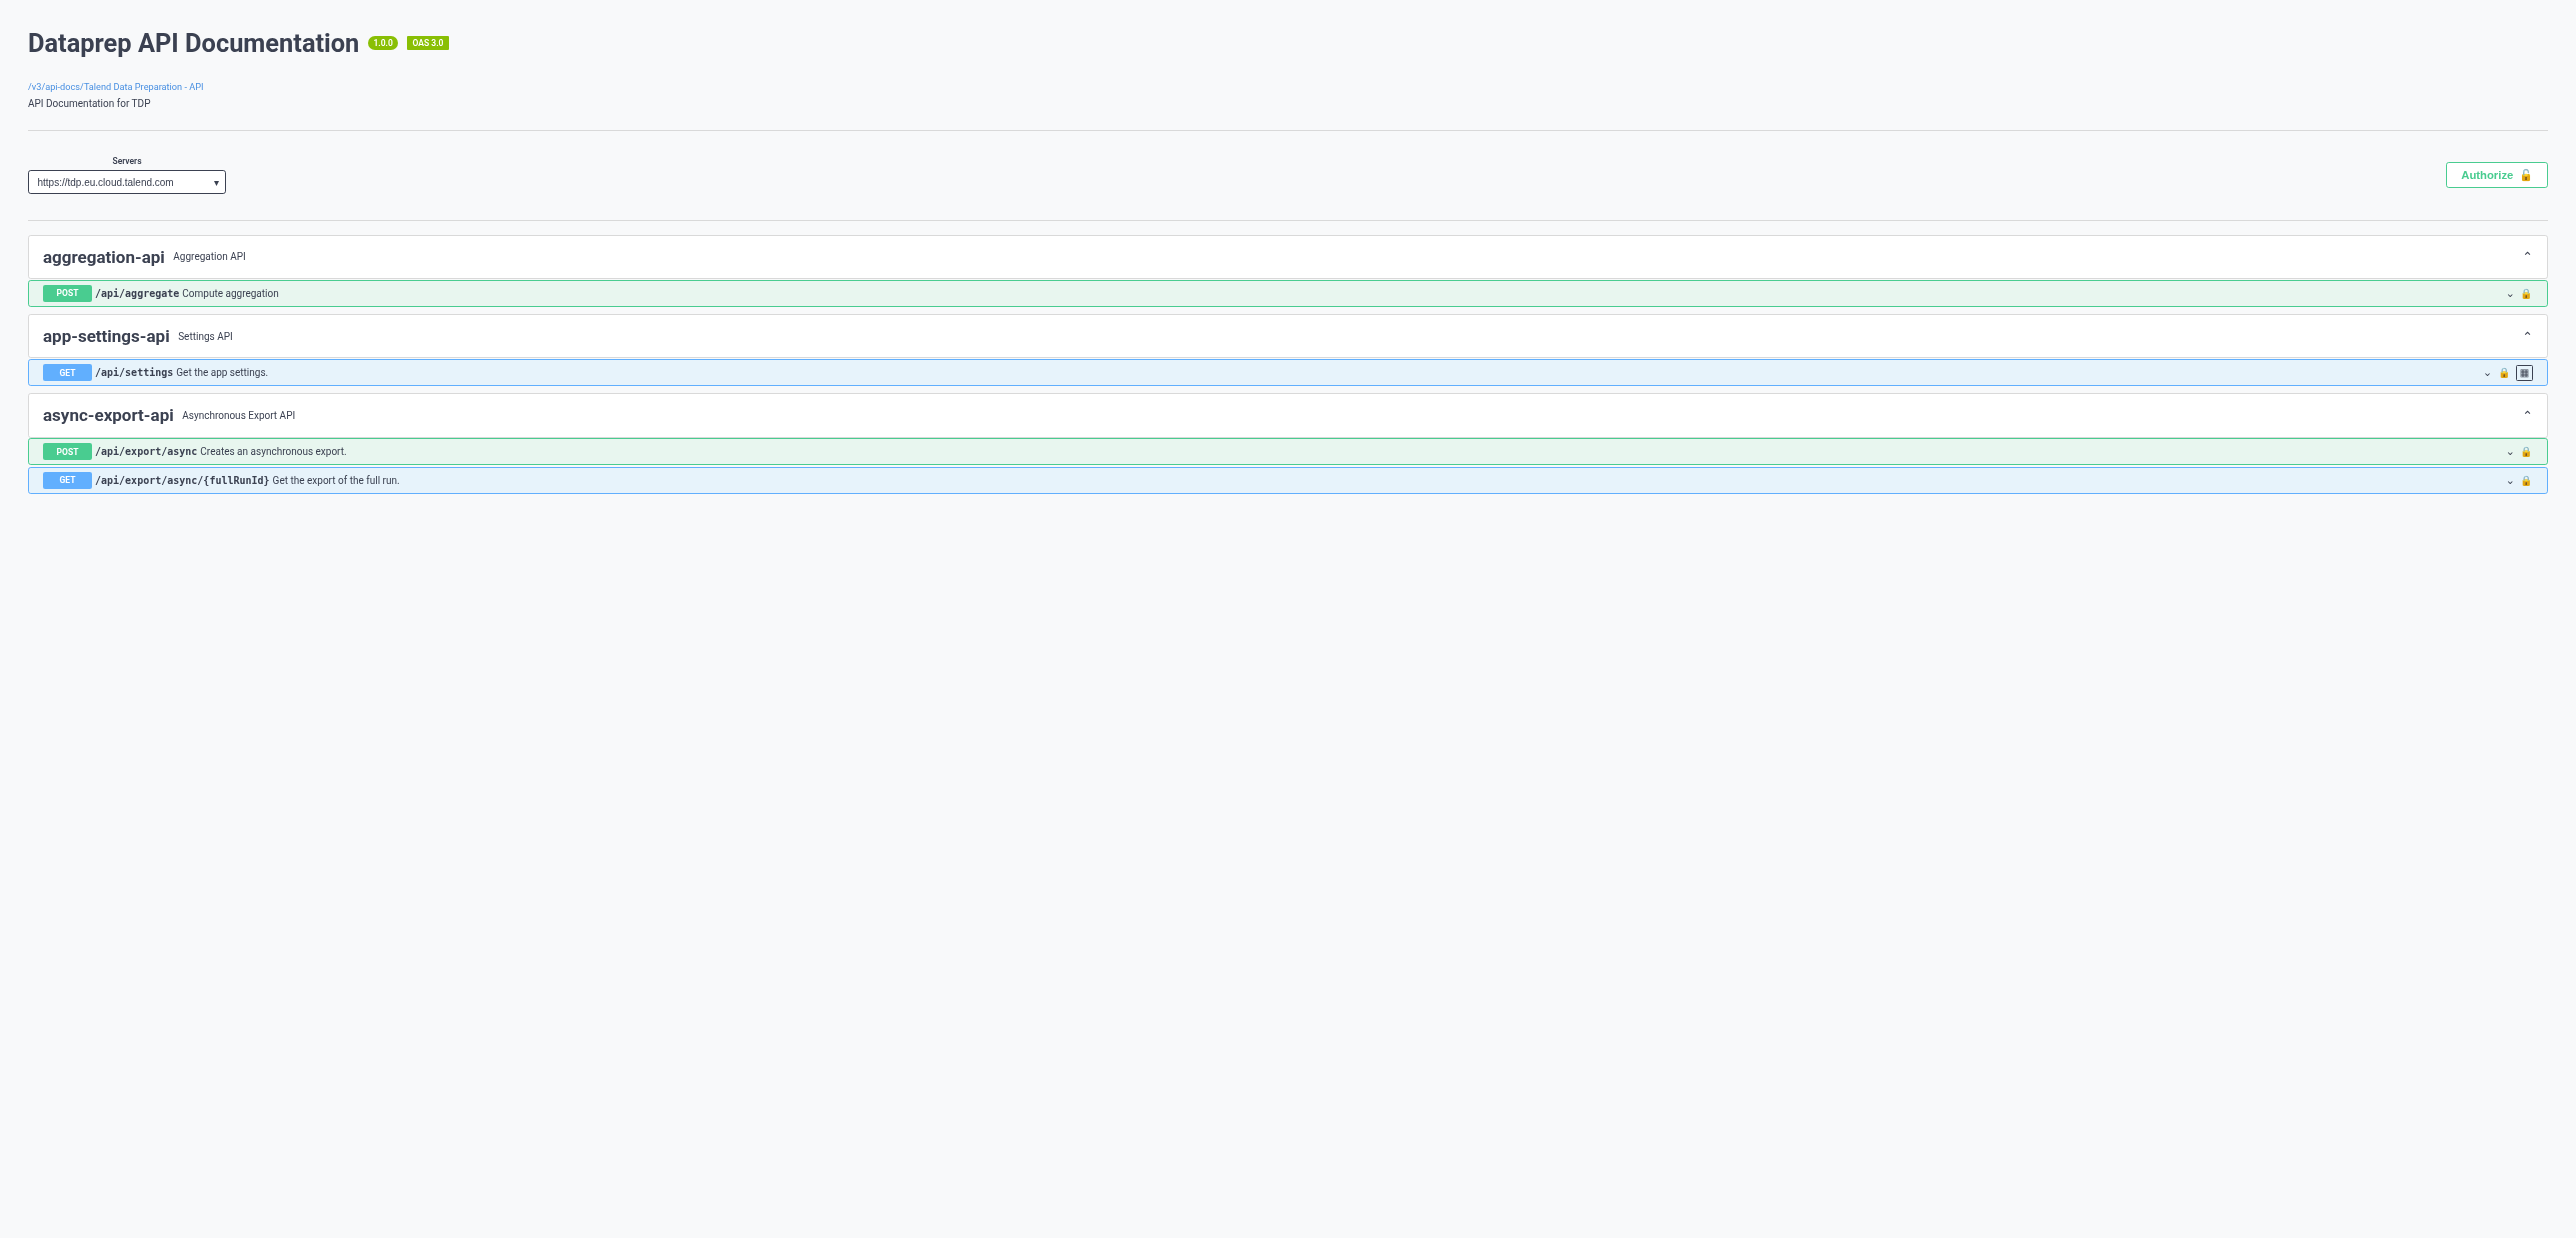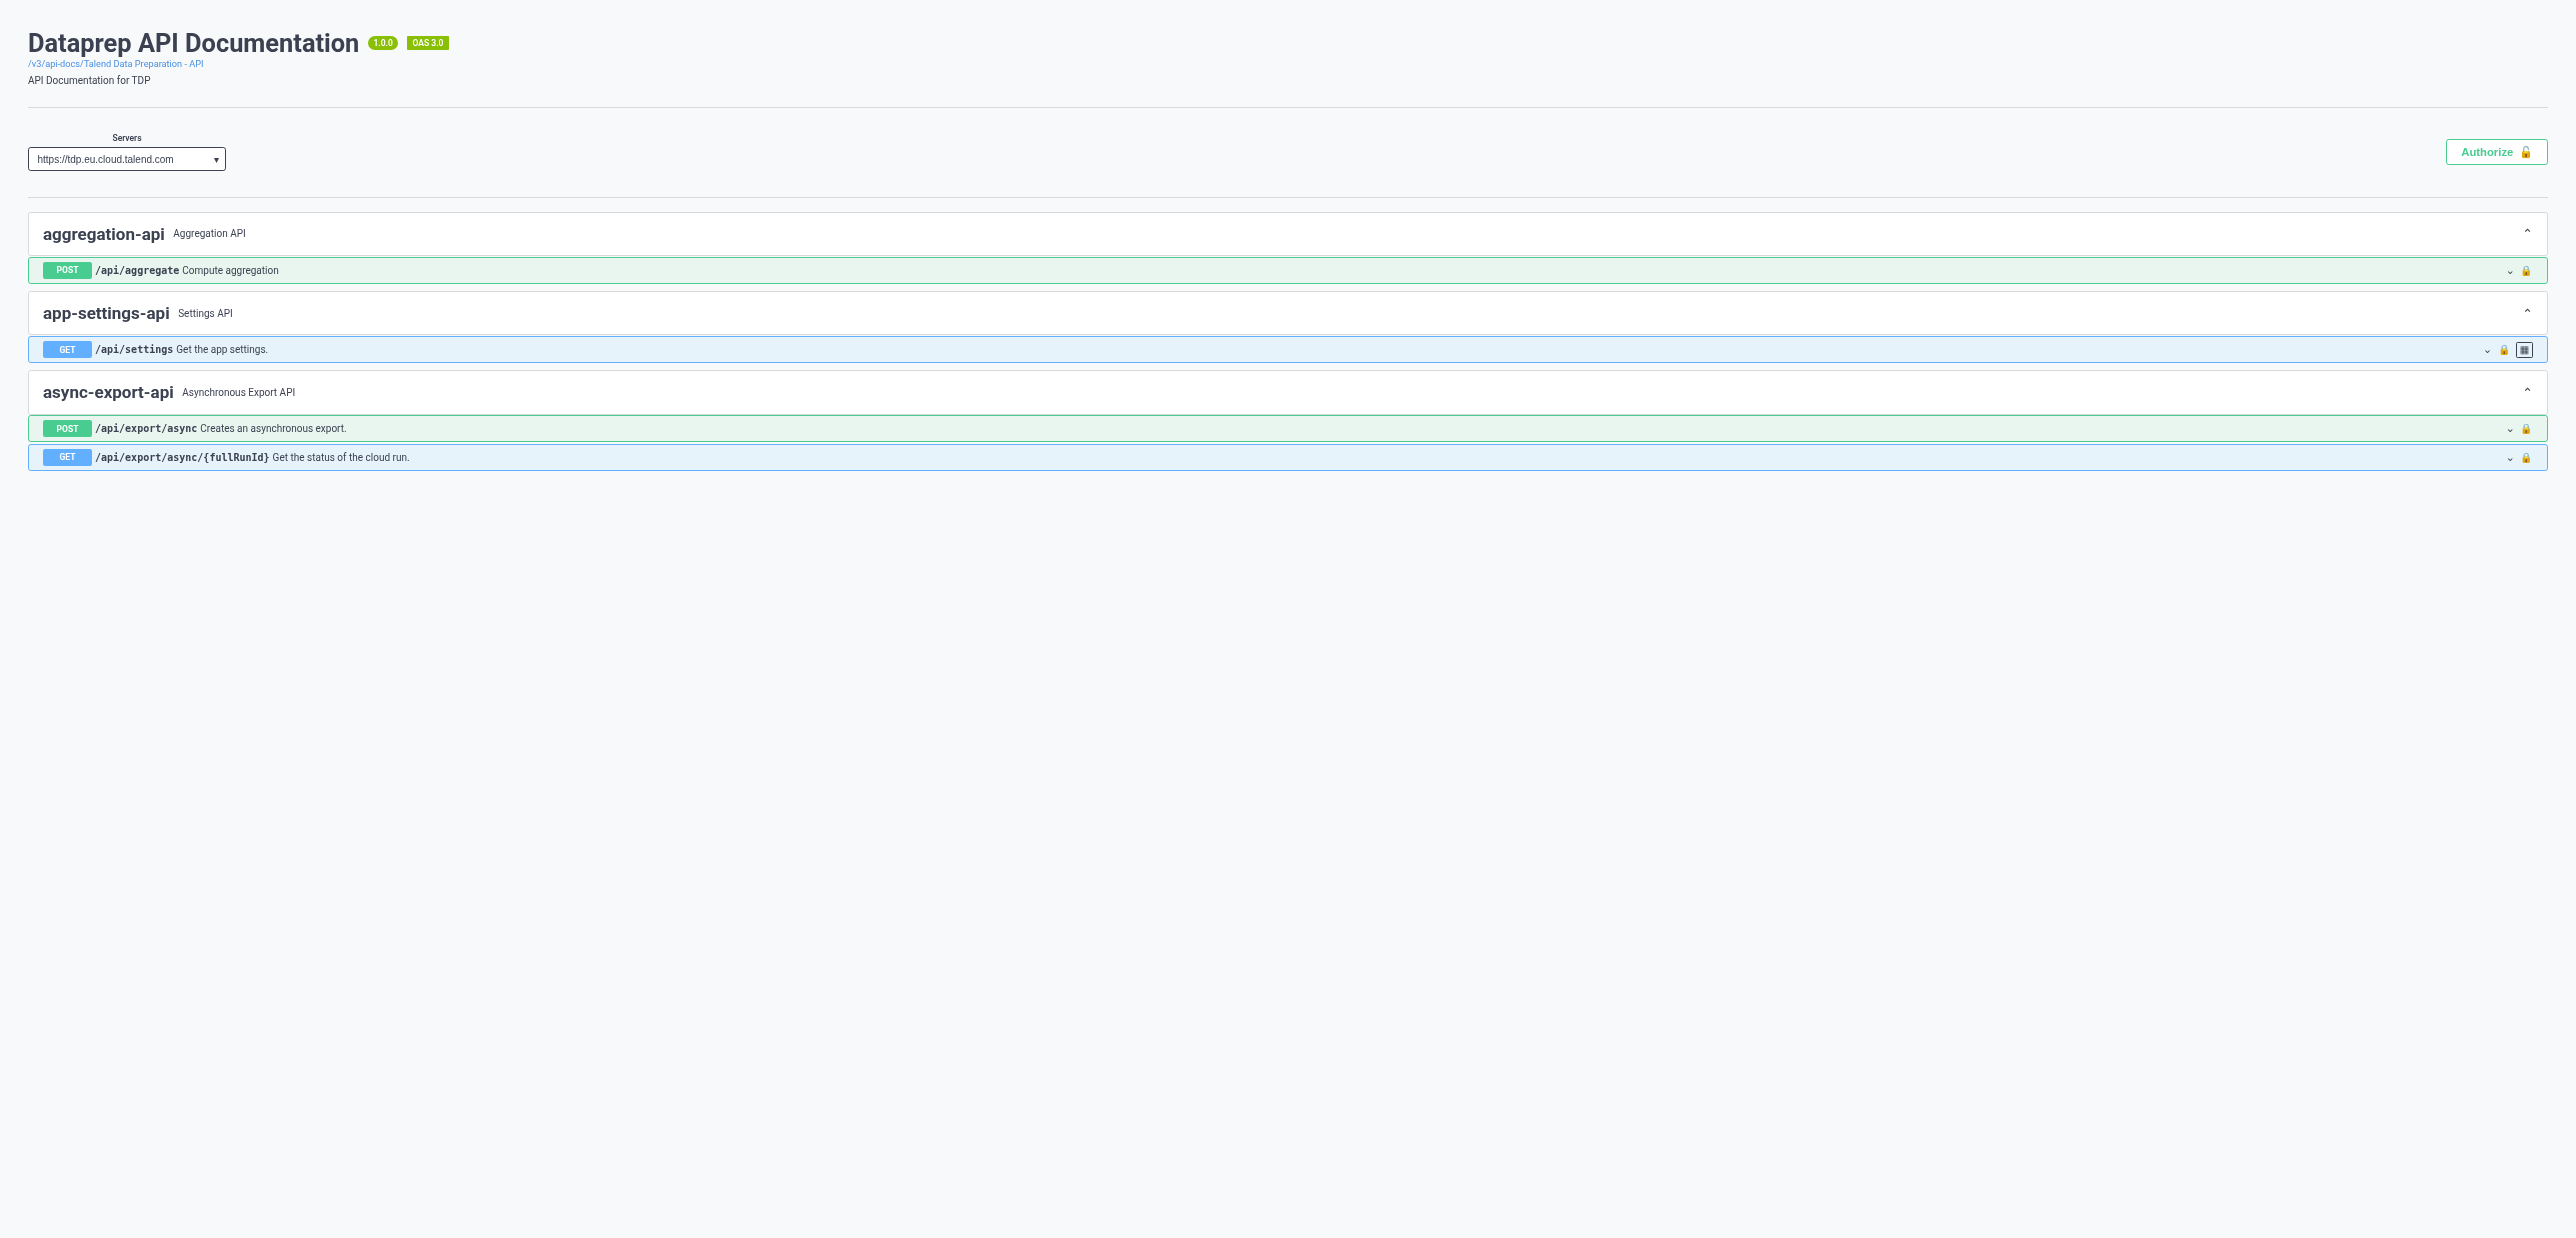--- a/index.html
+++ b/index.html
@@ -13,21 +13,21 @@
       max-width: 100%;
       padding: 14px 28px;
     }
     .header-section {
       padding: 14px 0 7px 0;
     }
     .title-row {
       display: flex;
       align-items: center;
       gap: 8.5px;
-      margin-bottom: 0;
+      margin-bottom: 23px;
     }
     .page-title {
       font-size: 25.4px;
       font-weight: 700;
       color: #3b4151;
     }
     .badge-version {
       background: #89bf04;
       color: white;
       font-size: 8.5px;
@@ -317,21 +317,21 @@
       <span class="endpoint-path">/api/export/async</span>
       <span class="endpoint-desc">Creates an asynchronous export.</span>
       <div class="endpoint-right">
               <span class="chevron-down">⌄</span>
               <span class="lock-sm">🔒</span>
             </div>
     </div>
           <div class="endpoint-row get">
       <span class="method-badge get">GET</span>
       <span class="endpoint-path">/api/export/async/{fullRunId}</span>
-      <span class="endpoint-desc">Get the status of the cloud run.</span>
+      <span class="endpoint-desc">Get the export of the full run.</span>
       <div class="endpoint-right">
               <span class="chevron-down">⌄</span>
               <span class="lock-sm">🔒</span>
             </div>
     </div>
         </div>
       </div>
     </div>
 </div>
 

